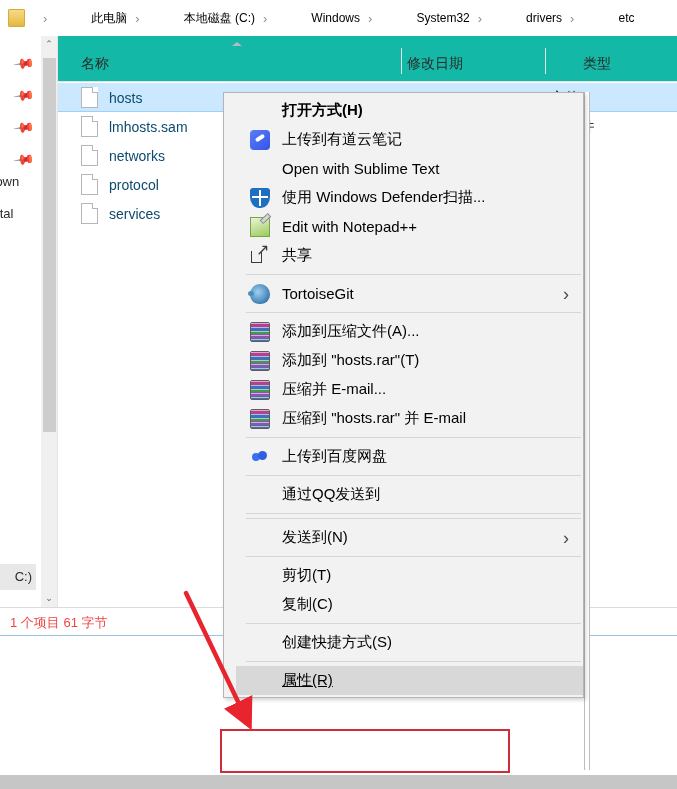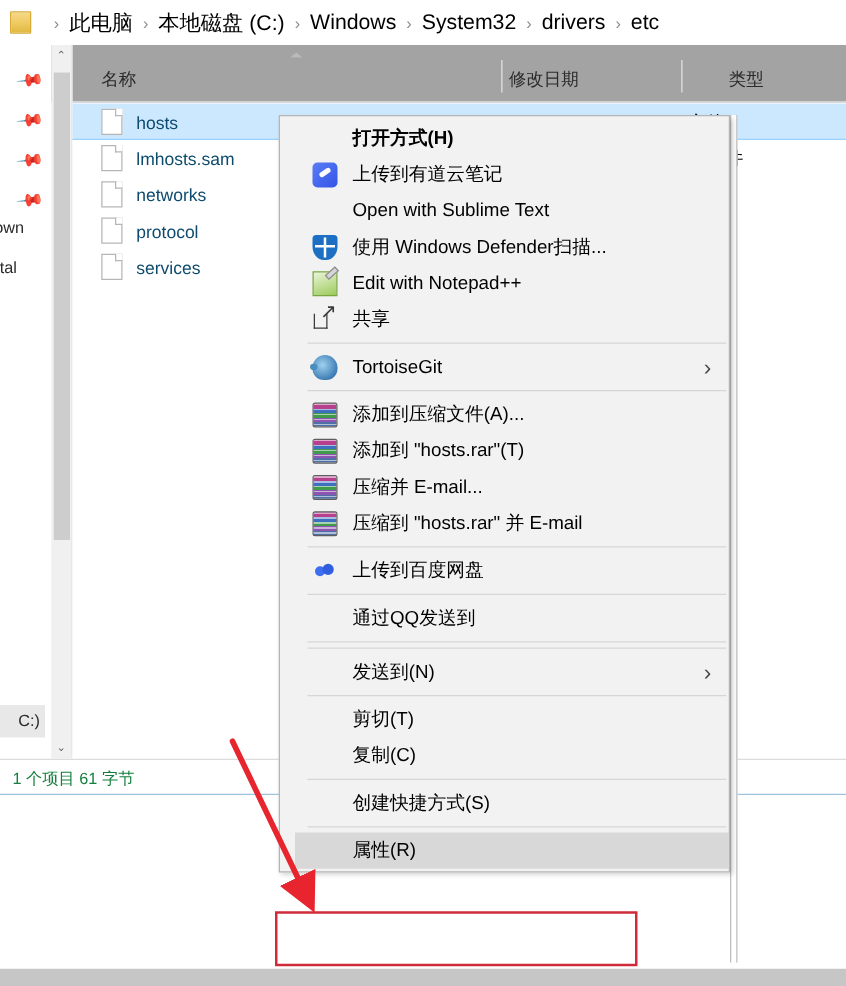--- a/index.html
+++ b/index.html
@@ -41,38 +41,39 @@
   }
   #folder-icon-bc {
     width: 15px; height: 16px;
     background: linear-gradient(180deg,#f6d98a 0%,#eec95f 55%,#e0b843 100%);
     border: 1px solid #d7ab36;
     border-radius: 1px;
     margin-right: 10px;
     flex: none;
   }
   .crumb {
-    font-size: 17px;
+    font-size: 12px;
     color: #000;
     white-space: nowrap;
+    margin-left: 36px;
   }
   .crumb-sep {
     color: #8d8d8d;
     font-size: 13px;
     margin: 0 8px;
     flex: none;
   }
 
   
   #col-header {
     position: absolute;
     left: 0; top: 36px;
     width: 677px;
     height: 46px;
-    background: #a3a3a3;
+    background: #14b8a6;
     border-bottom: 1px solid #e2e2e2;
     box-sizing: border-box;
   }
   .col {
     position: absolute;
     bottom: 8px;
     font-size: 14px;
     color: #2b2b2b;
     white-space: nowrap;
   }
@@ -229,21 +230,21 @@
     width: 677px;
     height: 30px;
     background: #ffffff;
     border-top: 1px solid #dcdcdc;
     box-sizing: border-box;
   }
   #status-text {
     position: absolute;
     left: 10px; top: 6px;
     font-size: 13px;
-    color: #15803d;
+    color: #ef4444;
     white-space: nowrap;
   }
   #status-rule {
     position: absolute;
     left: 0; top: 635px;
     width: 677px; height: 1px;
     background: #9ec3dd;
   }
   #bottom-strip {
     position: absolute;
@@ -267,20 +268,21 @@
     position: relative;
     height: 29px;
     display: flex;
     align-items: center;
     padding-left: 10px;
     box-sizing: border-box;
     white-space: nowrap;
   }
   .menu-item.highlight {
     background: #d8d8d8;
+    text-decoration: underline;
   }
   .menu-label {
     font-size: 15px;
     color: #000000;
     margin-left: 36px;
   }
   .menu-label.bold { font-weight: bold; }
   .menu-item .menu-icon {
     position: absolute;
     left: 14px;

